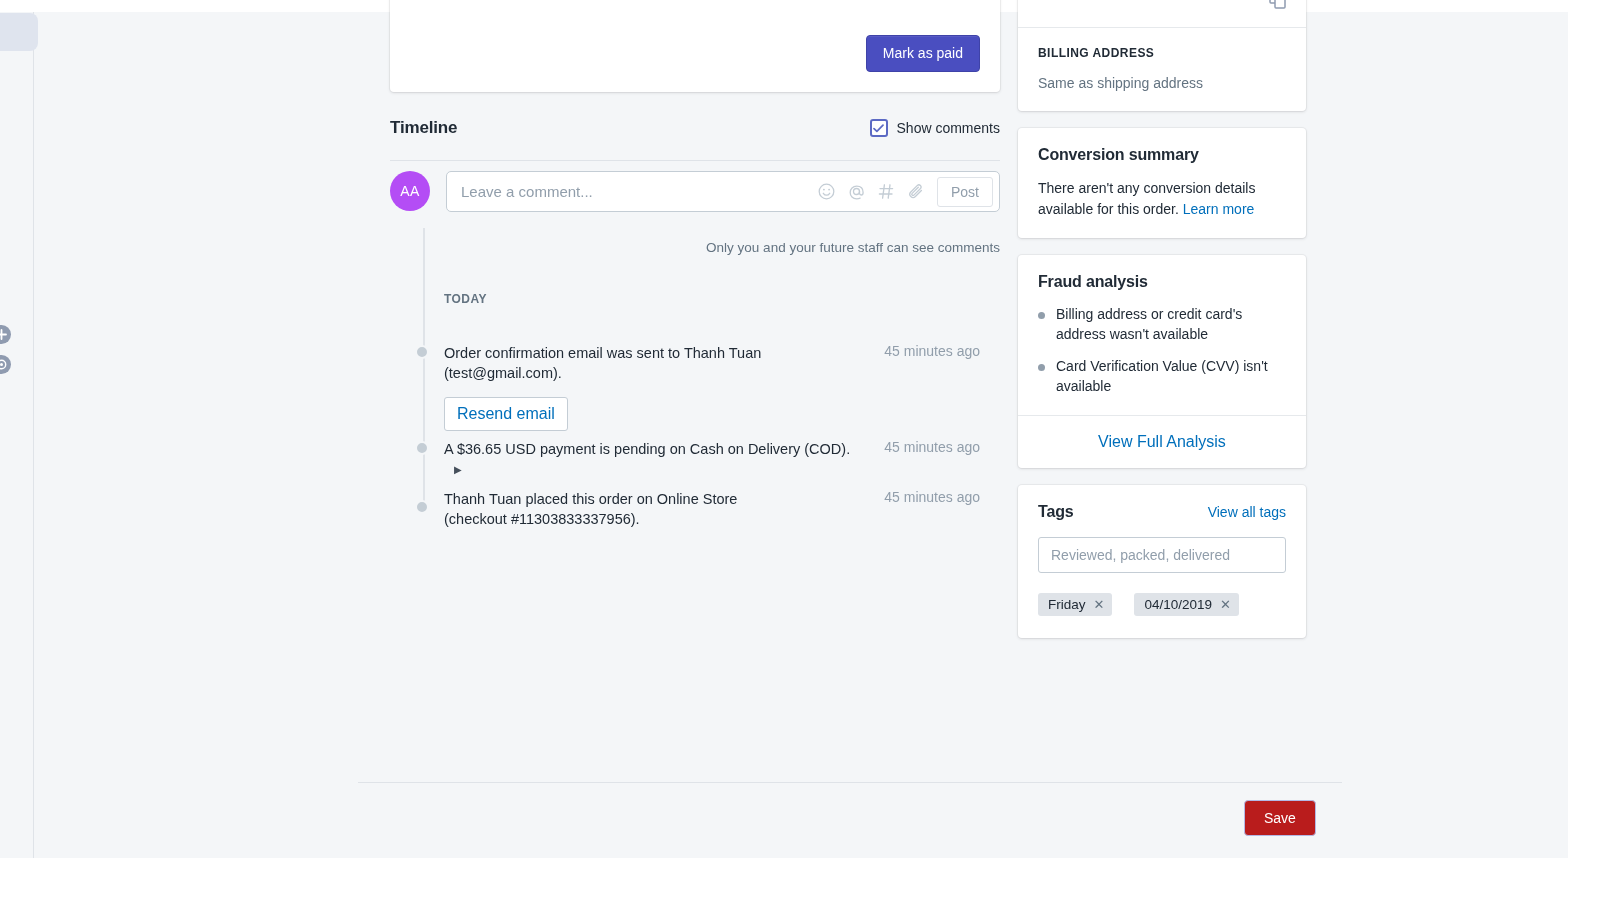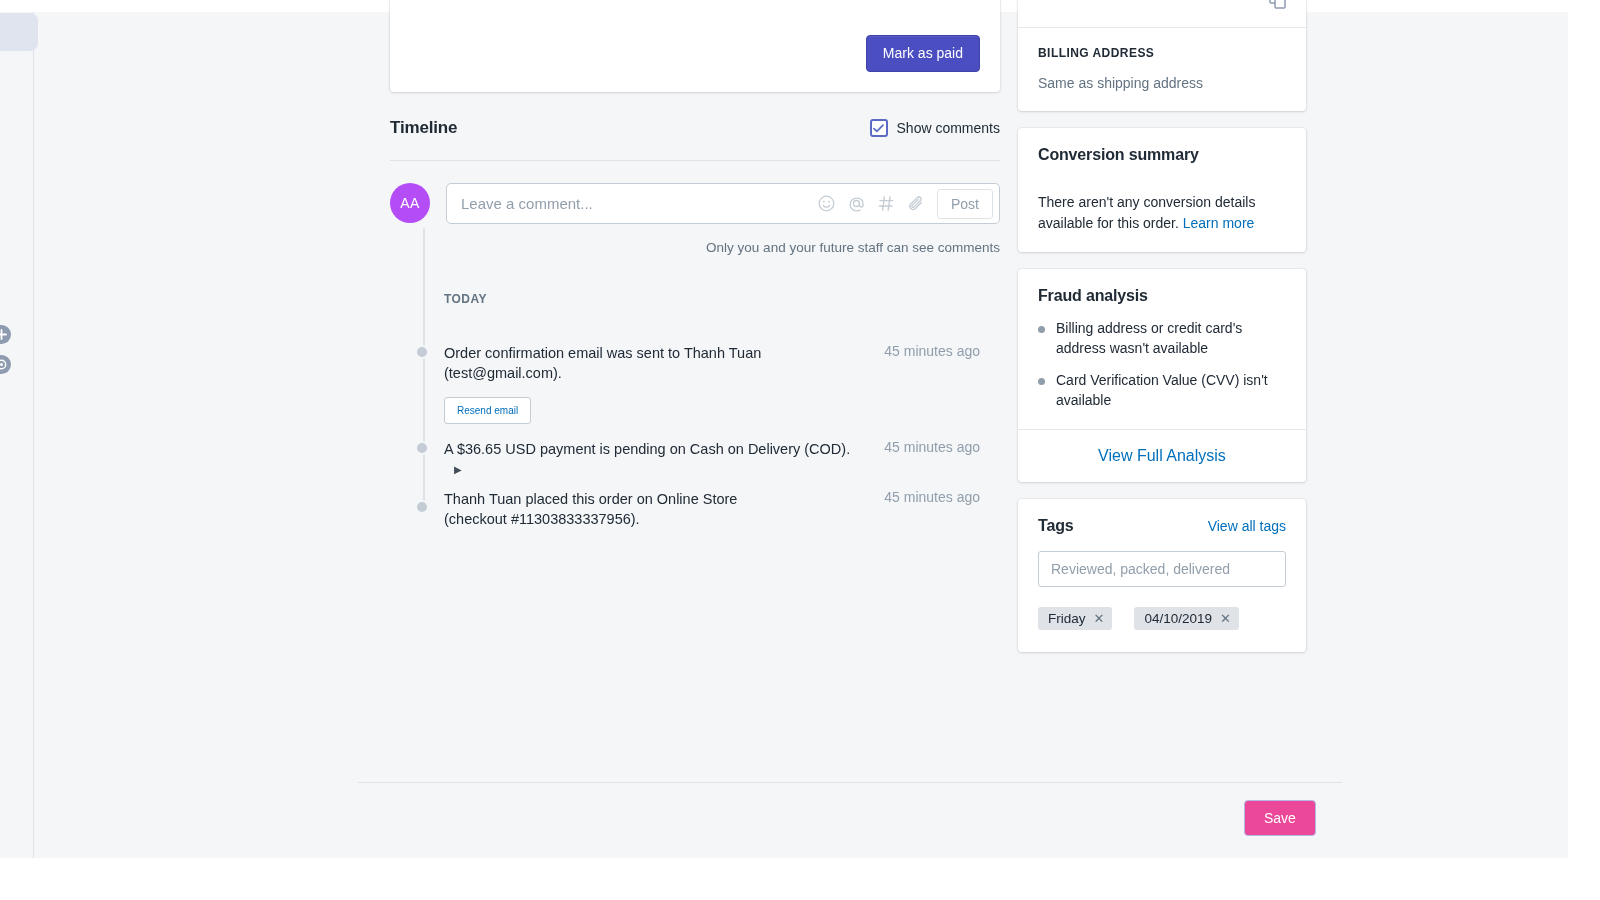--- a/index.html
+++ b/index.html
@@ -72,21 +72,21 @@
   .checkbox svg { display: block; }
   .show-comments span { font-size: 14px; color: #212b36; }
 
   .hr {
     position: absolute; left: 390px; top: 160px; width: 610px; height: 1px;
     background: #dfe3e8;
   }
 
   
   .composer-row {
-    position: absolute; left: 390px; top: 183px; width: 610px;
+    position: absolute; left: 390px; top: 171px; width: 610px;
     display: flex; gap: 16px; align-items: flex-start;
   }
   .avatar {
     width: 40px; height: 40px; border-radius: 50%;
     background: #b44df5; color: #fff;
     display: flex; align-items: center; justify-content: center;
     font-size: 14px; letter-spacing: .5px; flex: none;
   }
   .composer {
     flex: 1; height: 41px; background: #fff;
@@ -126,21 +126,21 @@
   .t-text {
     font-size: 14.5px; color: #212b36; line-height: 1.38;
     max-width: 420px;
   }
   .t-time {
     position: absolute; right: 20px; top: 0;
     font-size: 14px; color: #919eab; white-space: nowrap;
   }
   .btn-plain {
     margin-top: 14px; background: #fff; border: 1px solid #c4cdd5;
-    border-radius: 3px; color: #006fbb; font-size: 10px;
+    border-radius: 3px; color: #006fbb; font-size: 16px;
     padding: 7px 12px; cursor: pointer;
   }
   .caret {
     display: inline-block; margin-left: 10px; color: #454f5b;
     font-size: 10px; vertical-align: middle;
   }
 
   
   .right-col { position: absolute; left: 1018px; top: 0; width: 288px; }
   .r-card {
@@ -188,21 +188,21 @@
   }
   .tag .x { color: #637381; font-size: 13px; cursor: pointer; line-height: 1; }
 
   
   .footer-hr {
     position: absolute; left: 358px; top: 782px; width: 984px; height: 1px;
     background: #dfe3e8;
   }
   .btn-save {
     position: absolute; left: 1244px; top: 800px;
-    background: #ec4899; color: #ffffff;
+    background: #b91c1c; color: #ffffff;
     border: 1px solid #b3b8e5; border-radius: 4px;
     padding: 9px 19px; font-size: 14px; cursor: default;
   }
 </style>
 </head>
 <body>
 
 <div class="left-rail">
   <div class="rail-chip"></div>
 </div>
@@ -311,21 +311,21 @@
     </div>
     <div class="r-divider"></div>
     <div class="r-sec">
       <div class="r-subhead">BILLING ADDRESS</div>
       <div class="r-muted">Same as shipping address</div>
     </div>
   </div>
 
   <div class="r-card">
     <div class="r-sec">
-      <div class="r-title" style="margin-bottom:28px">Conversion summary</div>
+      <div class="r-title" style="margin-bottom:14px">Conversion summary</div>
       <div class="r-body">
         <span>There aren't any conversion details available for this order.</span>
         <a class="link">Learn more</a>
       </div>
     </div>
   </div>
 
   <div class="r-card">
     <div class="r-sec">
       <div class="r-title">Fraud analysis</div>

